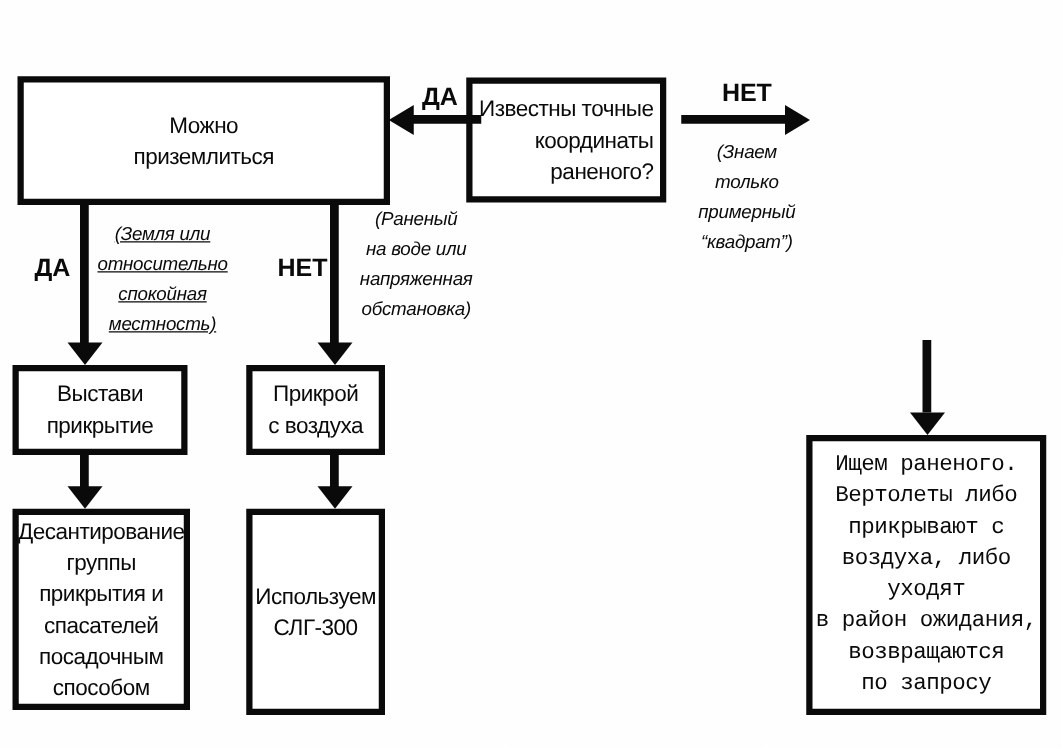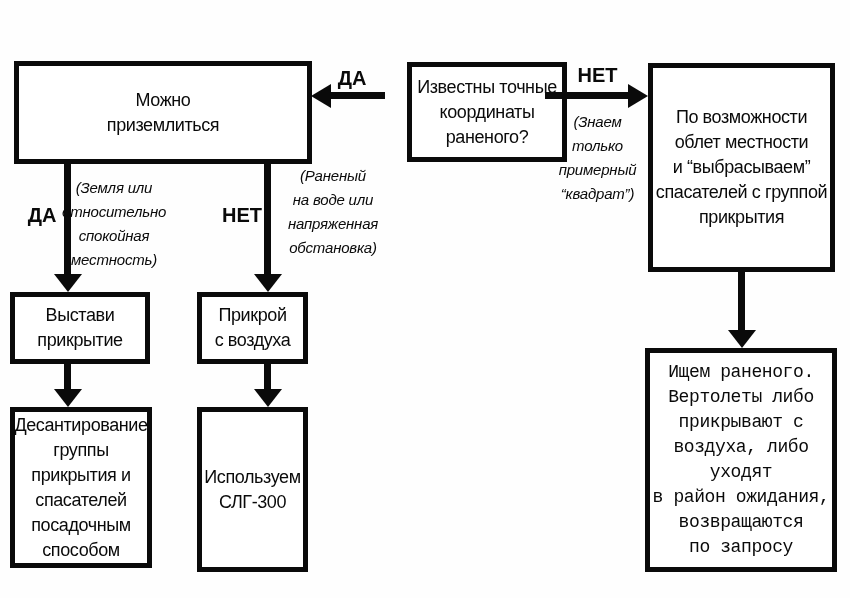--- a/index.html
+++ b/index.html
@@ -49,29 +49,24 @@
   }
 </style>
 </head>
 <body>
 
 <div class="canvas">
 
   <div class="node" style="left:14px;top:61px;width:298px;height:103px;">Можно
 приземлиться</div>
 
-  <div class="node" style="left:407px;top:62px;width:160px;height:100px;">Известны точные
+  <div class="node" style="left:373px;top:62px;width:160px;height:100px;text-align:right;">Известны точные
 координаты
 раненого?</div>
 
-  <div class="node" style="left:648px;top:63px;width:187px;height:209px;">По возможности
-облет местности
-и “выбрасываем”
-спасателей с группой
-прикрытия</div>
 
   <div class="node" style="left:10px;top:292px;width:140px;height:72px;">Выстави
 прикрытие</div>
 
   <div class="node" style="left:10px;top:407px;width:142px;height:161px;">Десантирование
 группы
 прикрытия и
 спасателей
 посадочным
 способом</div>
@@ -98,21 +93,21 @@
   <div class="tri tri-right" style="left:628px;top:84px;"></div>
   <div class="edge-label" style="left:570px;top:64px;width:55px;">НЕТ</div>
   <div class="note" style="left:540px;top:110px;width:115px;">(Знаем
 только
 примерный
 “квадрат”)</div>
 
   <div class="vline" style="left:64px;top:164px;width:7px;height:112px;"></div>
   <div class="tri tri-down" style="left:54px;top:274px;"></div>
   <div class="edge-label" style="left:20px;top:204px;width:44px;">ДА</div>
-  <div class="note" style="left:62px;top:176px;width:104px;">(Земля или
+  <div class="note" style="left:78px;top:176px;width:104px;text-decoration:underline;">(Земля или
 относительно
 спокойная
 местность)</div>
 
   <div class="vline" style="left:264px;top:164px;width:7px;height:112px;"></div>
   <div class="tri tri-down" style="left:254px;top:274px;"></div>
   <div class="edge-label" style="left:218px;top:204px;width:48px;">НЕТ</div>
   <div class="note" style="left:278px;top:164px;width:110px;">(Раненый
 на воде или
 напряженная

